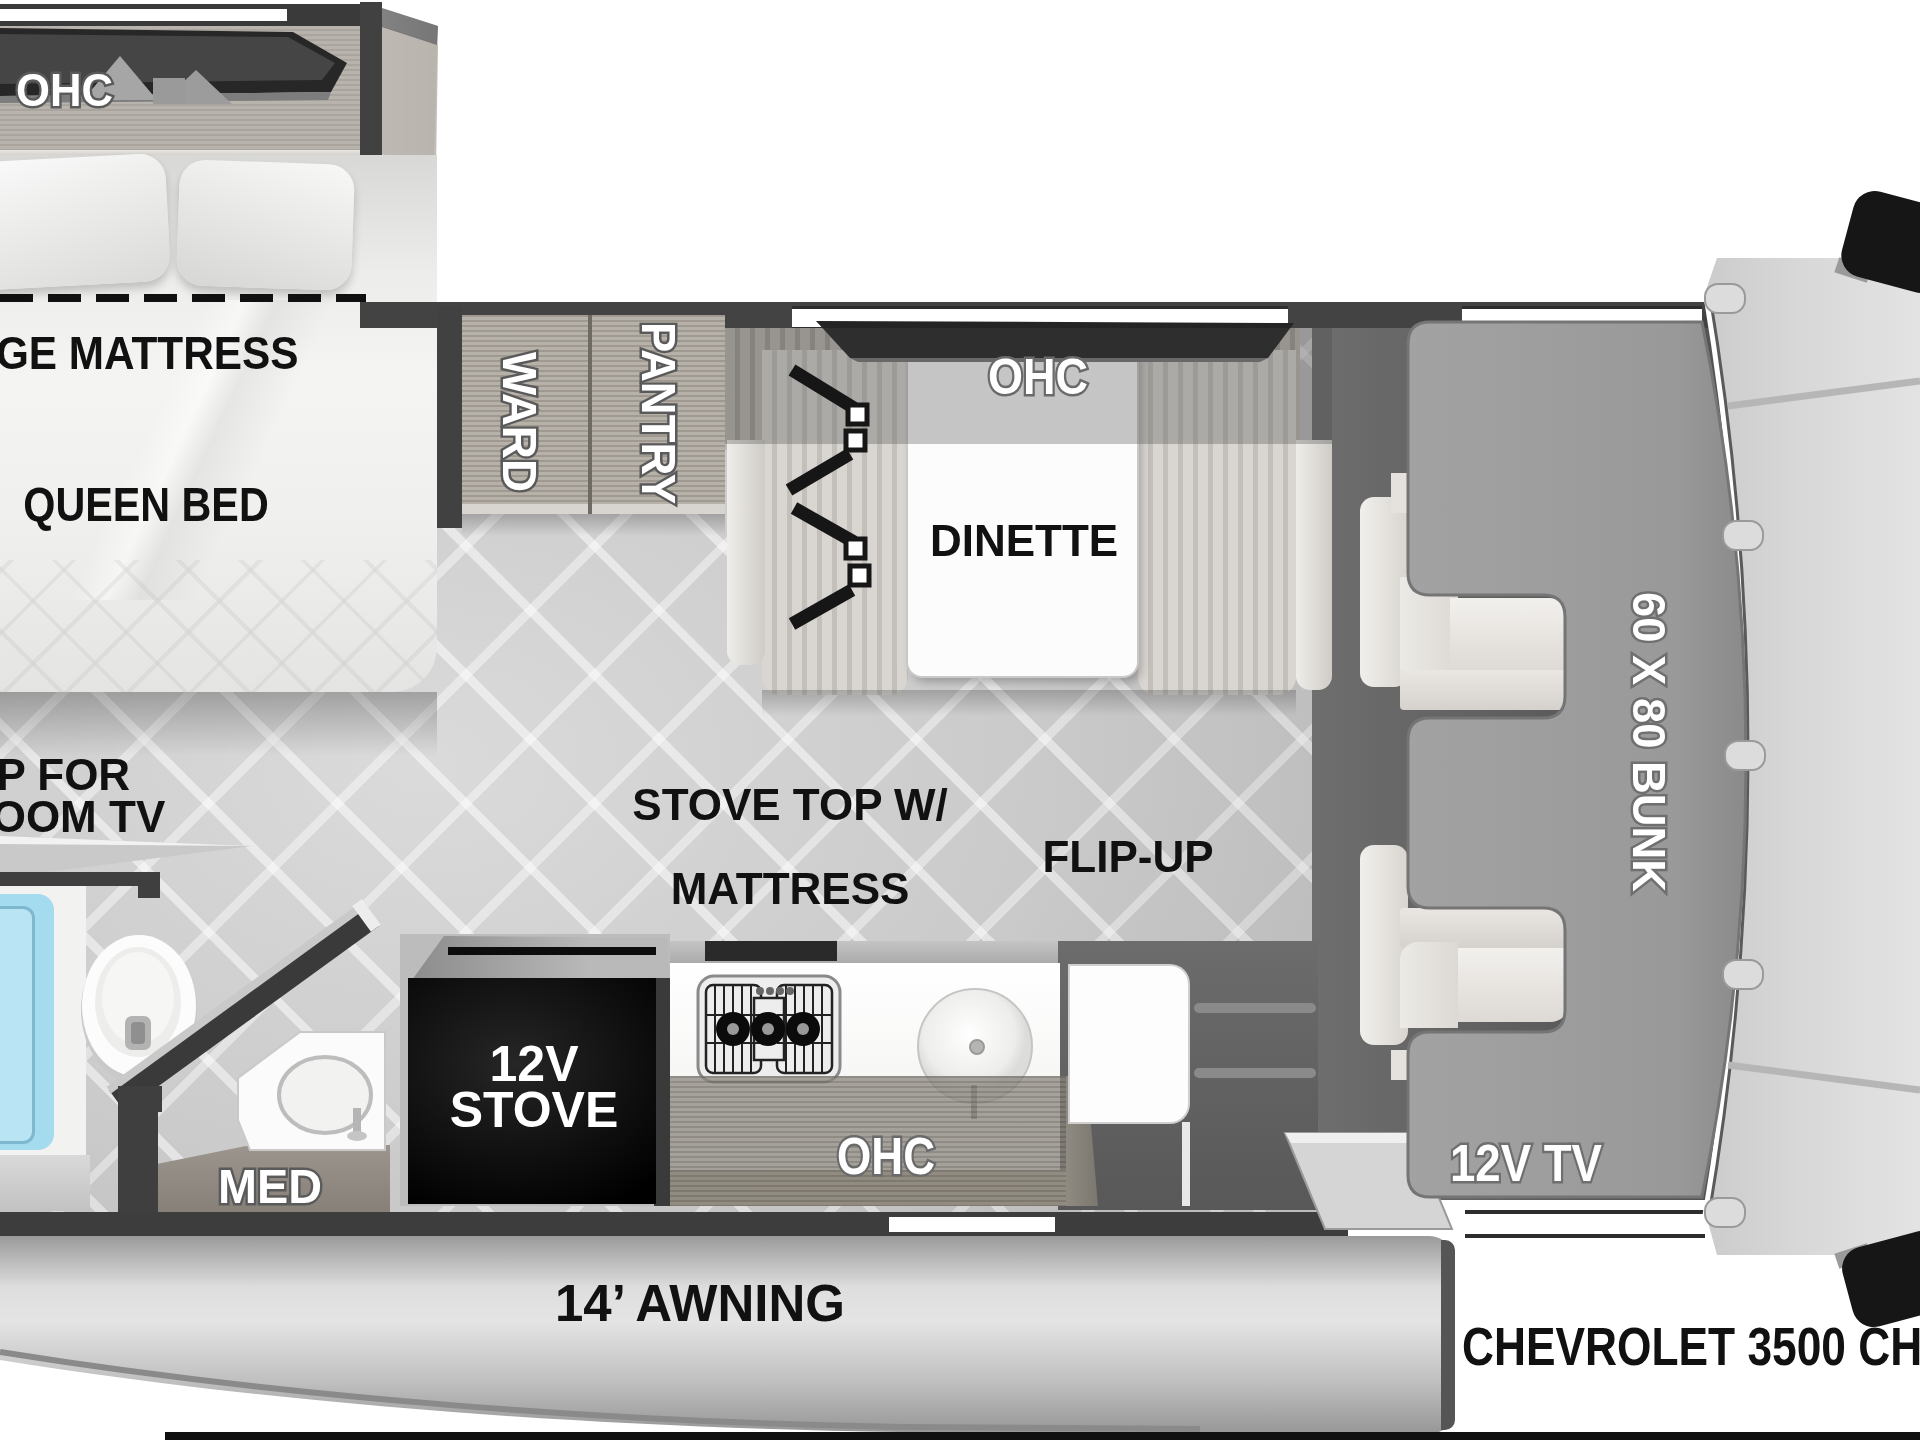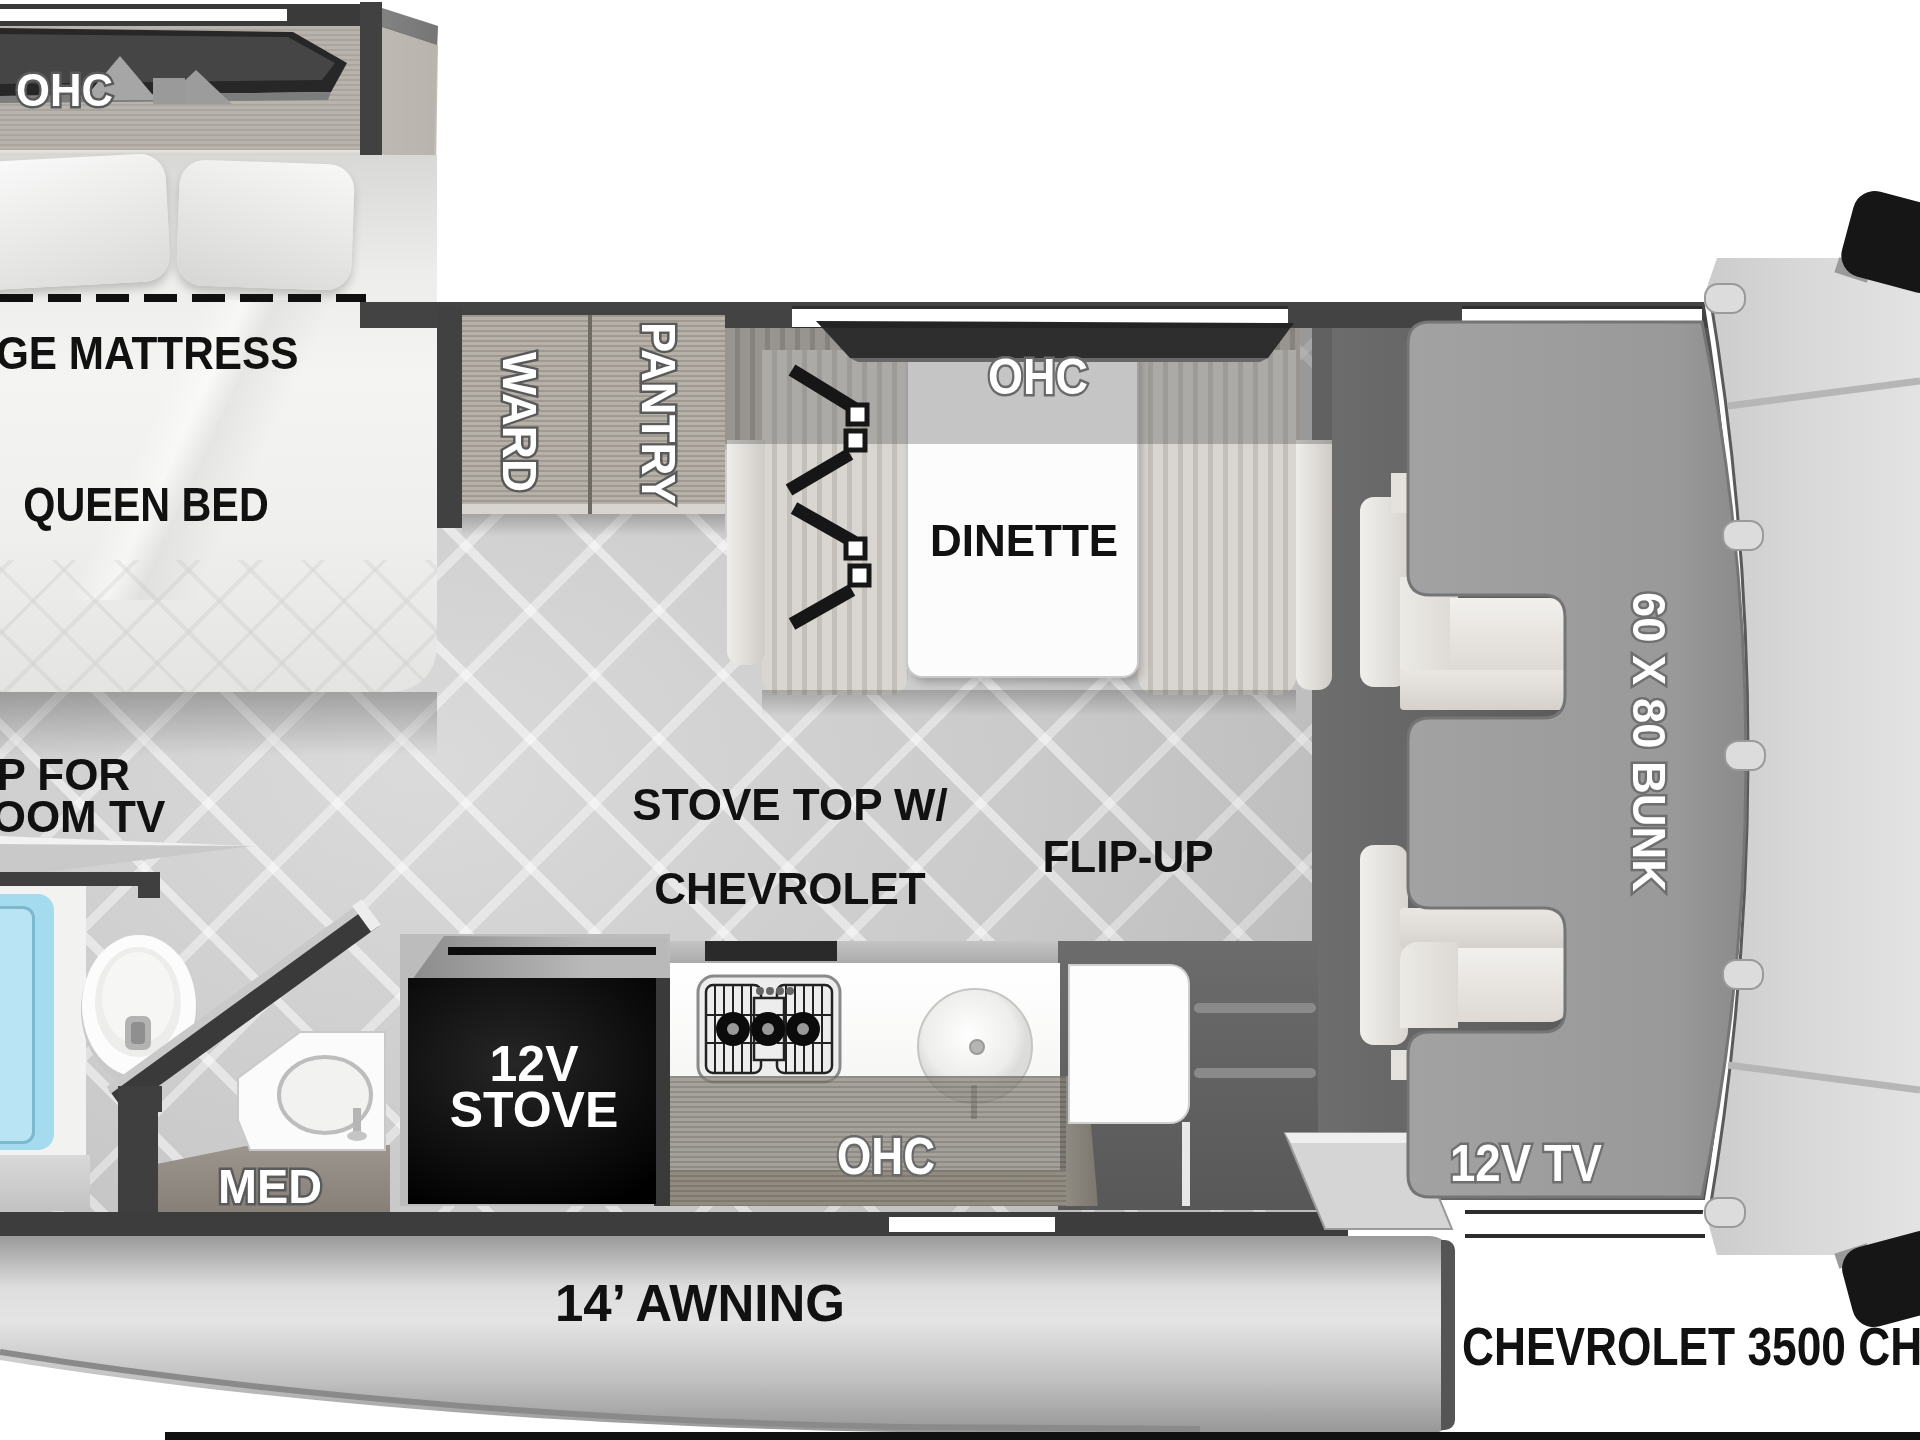--- a/index.html
+++ b/index.html
@@ -218,21 +218,21 @@
 <div class="abs" style="left:400px;top:934px;width:270px;height:272px;background:#bcbcbc;"></div>
 <div class="abs" style="left:404px;top:936px;width:266px;height:44px;background:linear-gradient(90deg,#8a8a8a,#b9b9b9 70%);clip-path:polygon(15% 0,99% 4%,100% 100%,3% 100%);"></div>
 <div class="abs" style="left:448px;top:947px;width:208px;height:8px;background:#0d0d0d;"></div>
 <div class="abs" style="left:654px;top:978px;width:16px;height:228px;background:#3a3a3a;"></div>
 <div class="abs" style="left:408px;top:978px;width:248px;height:226px;background:radial-gradient(ellipse 260px 200px at 42% 38%, #262626, #000 80%);"></div>
 
 <div class="lbl" style="left:534px;top:1035px;font-size:50px;color:#fff;transform:translateX(-50%);">12V</div>
 <div class="lbl" style="left:534px;top:1081px;font-size:50px;color:#fff;transform:translateX(-50%);">STOVE</div>
 
 <div class="lbl" style="left:790px;top:780px;font-size:44px;transform:translateX(-50%);">STOVE TOP W/</div>
-<div class="lbl" style="left:790px;top:864px;font-size:44px;transform:translateX(-50%);">CHEVROLET</div>
+<div class="lbl" style="left:790px;top:864px;font-size:44px;transform:translateX(-50%);">MATTRESS</div>
 
 <div class="lbl" style="left:1128px;top:832px;font-size:44px;transform:translateX(-50%);">FLIP-UP</div>
 
 <svg class="abs" style="left:0;top:830px;" width="270" height="60">
   <polygon points="0,6 252,16 0,48" fill="#c9c9c9"></polygon>
   <polygon points="0,6 252,16 0,14" fill="#f2f2f2"></polygon>
 </svg>
 
 <div class="abs" style="left:0;top:872px;width:160px;height:14px;background:#3f3f3f;"></div>
 <div class="abs" style="left:138px;top:872px;width:22px;height:26px;background:#3f3f3f;"></div>

